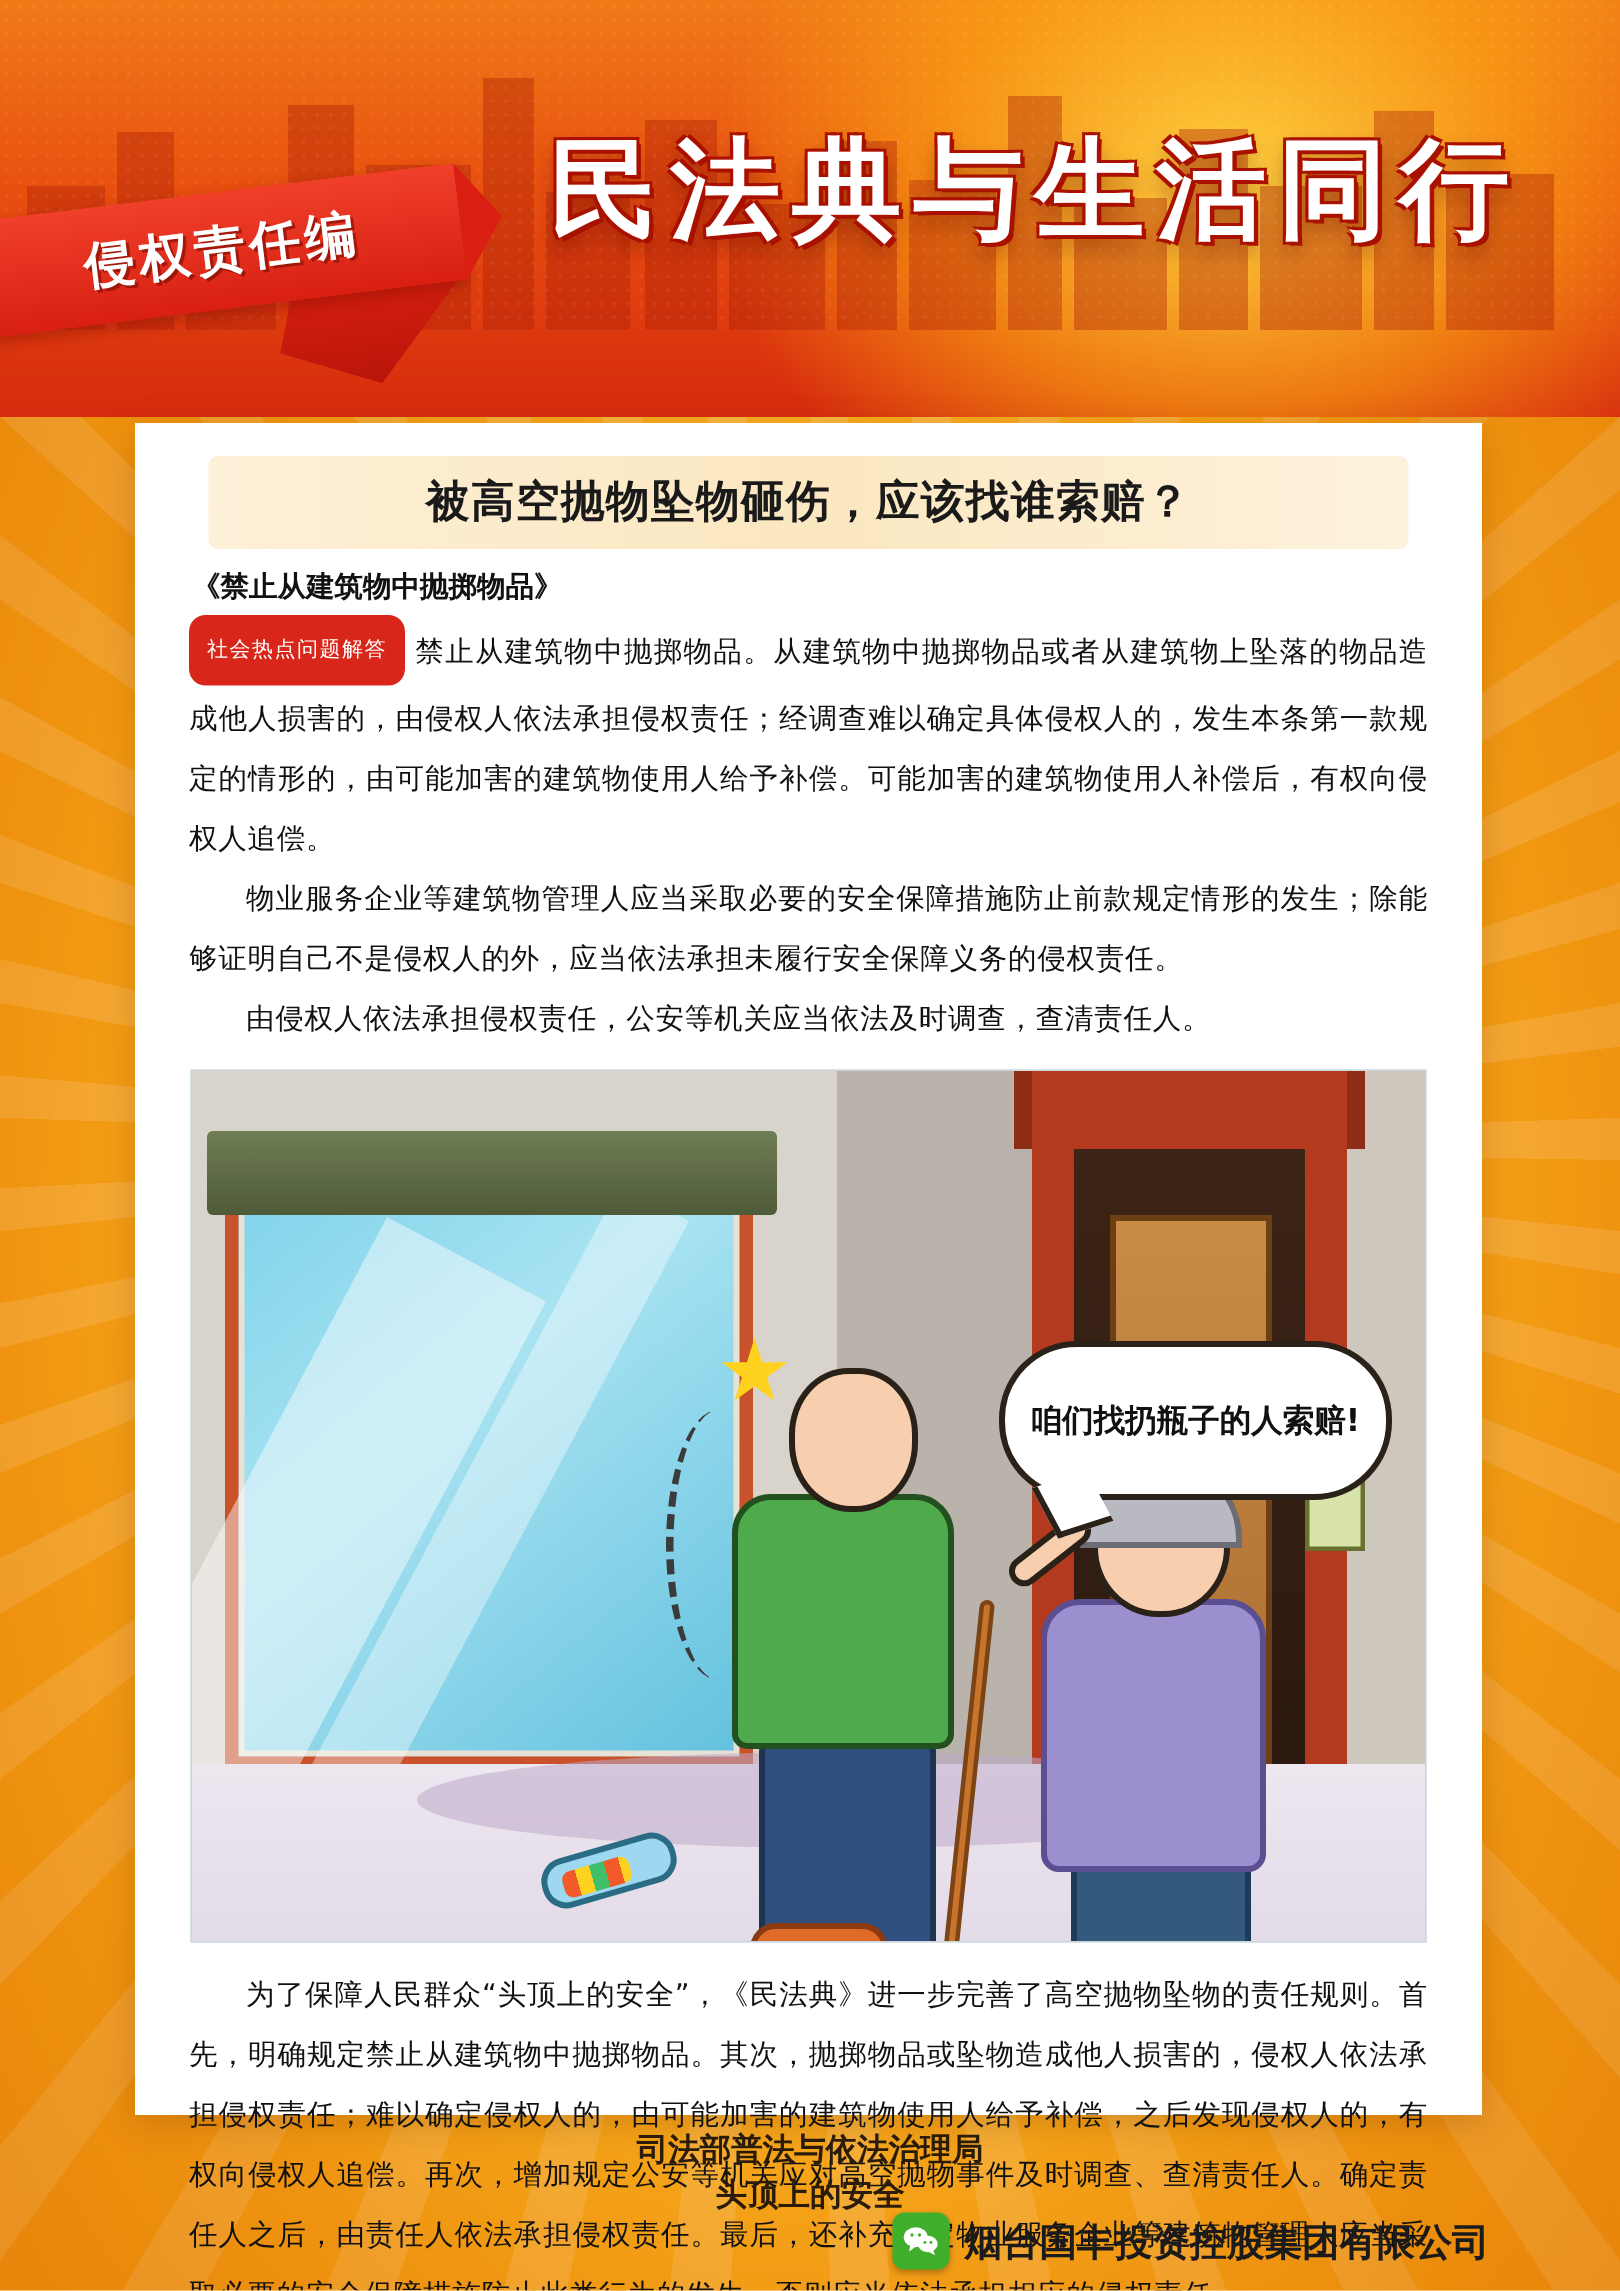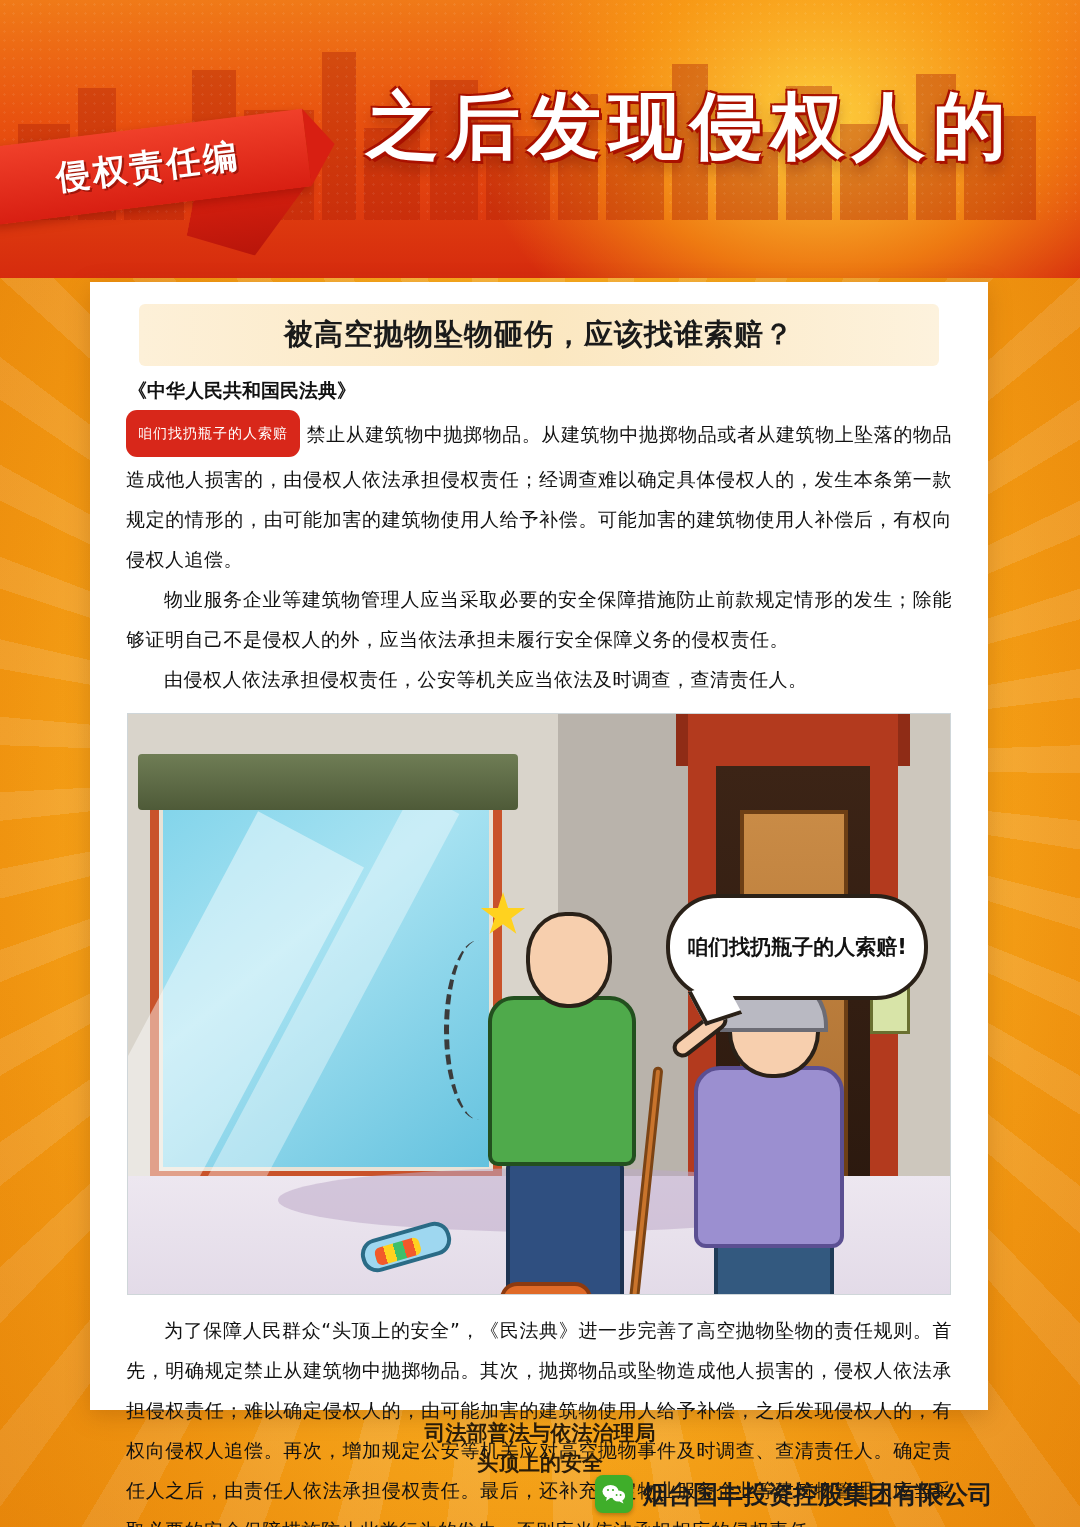--- a/index.html
+++ b/index.html
@@ -290,34 +290,34 @@
       <div class="bld" style="left:916px;width:40px;height:146px;"></div>
       <div class="bld" style="left:964px;width:72px;height:104px;"></div>
     </div>
     <div class="dots"></div>
 
     <div class="ribbon-tail"></div>
     <div class="ribbon">
       <span class="ribbon-text">侵权责任编</span>
     </div>
 
-    <div class="main-title">之后发现侵权人的</div>
+    <div class="main-title">民法典与生活同行</div>
   </div>
 
   <div class="card">
 
     <div class="q-banner">
       <span>被高空抛物坠物砸伤，应该找谁索赔？</span>
     </div>
 
-    <div class="law-name">《中华人民共和国民法典》</div>
+    <div class="law-name">《禁止从建筑物中抛掷物品》</div>
 
     <div class="body-text">
       <p>
-        <span class="article-tag">咱们找扔瓶子的人索赔</span>
+        <span class="article-tag">社会热点问题解答</span>
         <span>禁止从建筑物中抛掷物品。从建筑物中抛掷物品或者从建筑物上坠落的物品造成他人损害的，由侵权人依法承担侵权责任；经调查难以确定具体侵权人的，发生本条第一款规定的情形的，由可能加害的建筑物使用人给予补偿。可能加害的建筑物使用人补偿后，有权向侵权人追偿。</span>
       </p>
       <p class="indent">物业服务企业等建筑物管理人应当采取必要的安全保障措施防止前款规定情形的发生；除能够证明自己不是侵权人的外，应当依法承担未履行安全保障义务的侵权责任。</p>
       <p class="indent">由侵权人依法承担侵权责任，公安等机关应当依法及时调查，查清责任人。</p>
     </div>
 
     <div class="illus">
       <div class="il-wall-left"></div>
       <div class="il-wall-right"></div>
       <div class="il-wall-far"></div>

